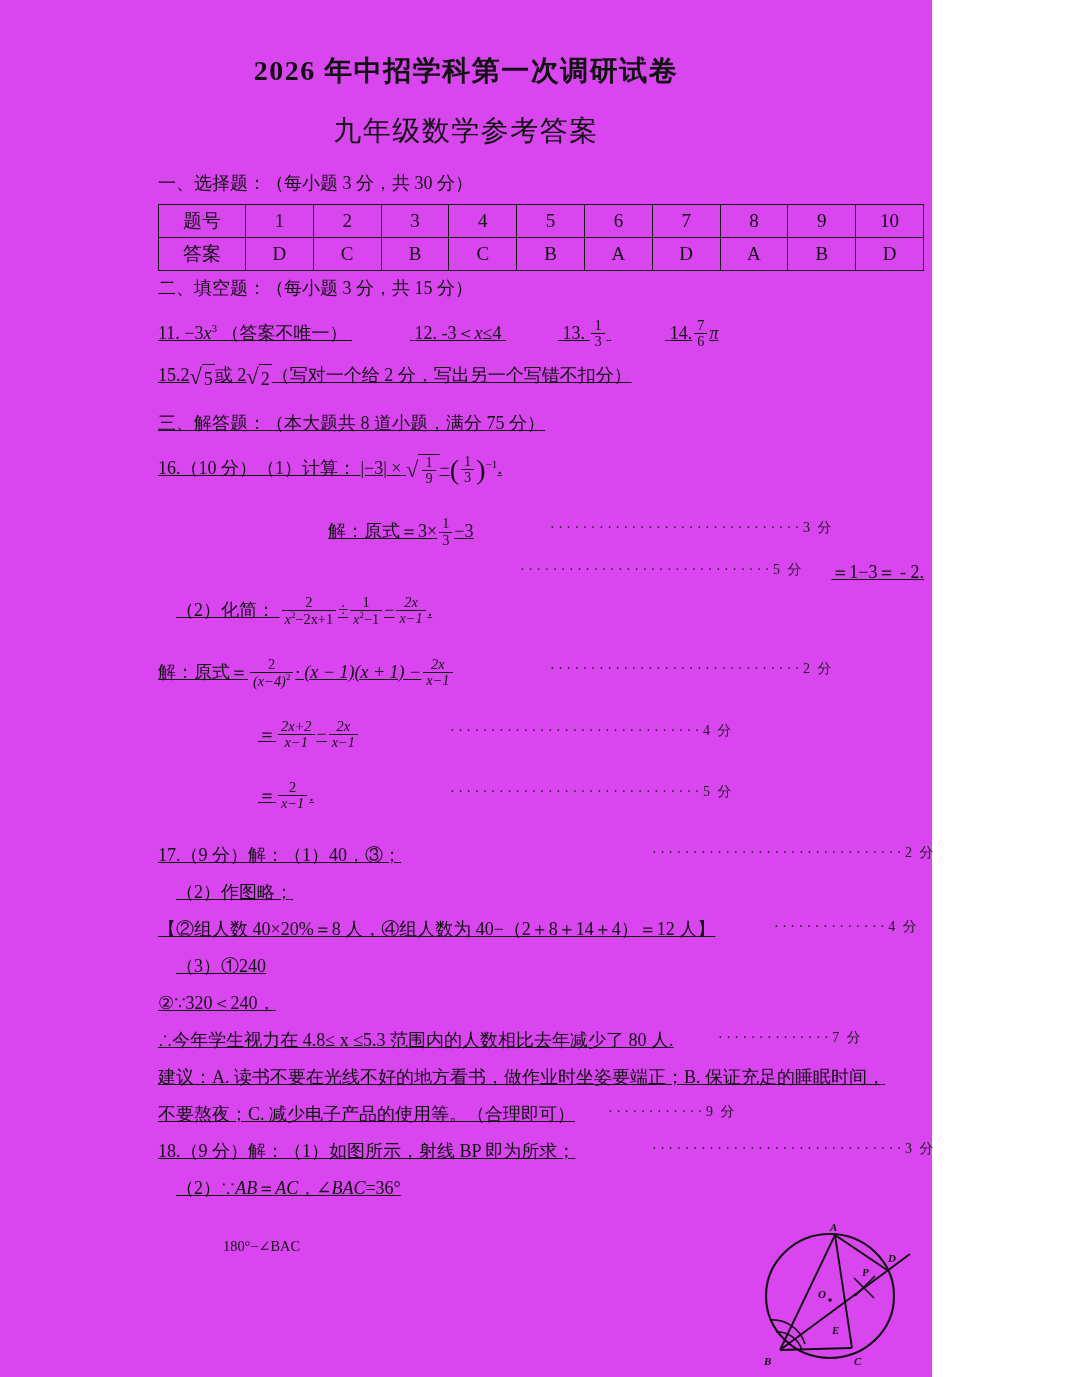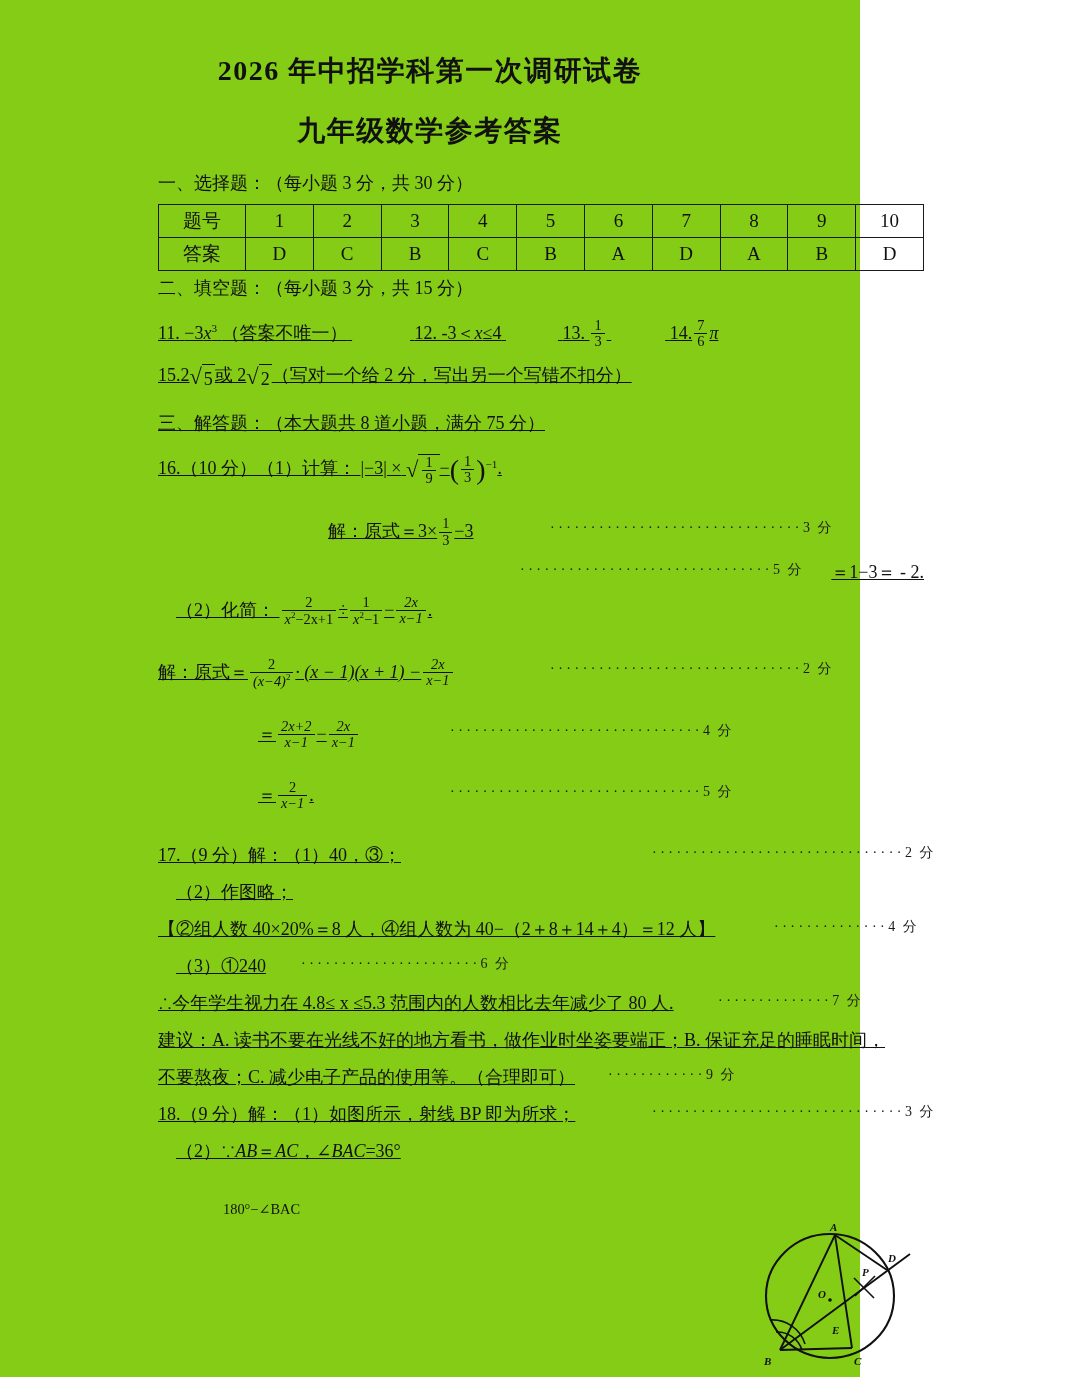--- a/index.html
+++ b/index.html
@@ -11,37 +11,37 @@
     width: 1080px;
     height: 1377px;
     position: relative;
     font-family: "Liberation Serif", "DejaVu Serif", serif;
     color: #111111;
     overflow: hidden;
   }
   .page {
     position: absolute;
     left: 0; top: 0;
-    width: 860px;
+    width: 932px;
     height: 1377px;
-    background: #84cc16;
+    background: #d946ef;
   }
 
   
   .title-block { text-align: center; }
   .title-1 {
     font-size: 28px;
     font-weight: bold;
     letter-spacing: 1.5px;
     margin-top: 54px;
     line-height: 1.2;
   }
   .title-2 {
     font-size: 28px;
-    font-weight: bold;
+    font-weight: normal;
     letter-spacing: 1.5px;
     margin-top: 26px;
     line-height: 1.2;
   }
 
   
   .content {
     position: absolute;
     left: 158px;
     top: 170px;
@@ -263,23 +263,23 @@
 
     <div class="line gap-lg indent1">（2）作图略；</div>
 
     <div class="line gap-lg score-row">
       <span>【②组人数 40×20%＝8 人，④组人数为 40−（2＋8＋14＋4）＝12 人】</span>
       <span class="leader" style="left:616px;"><span class="dots">··············</span><span>4 分</span></span>
     </div>
 
     <div class="line gap-lg score-row indent1">
       <span>（3）①240</span>
-      <span class="leader" style="left:143px;"><span class="dots">······················</span><span>6 分</span></span>
-    </div>
-
+    </div>
+
+    <div class="line gap-lg">②∵320＜240，</div>
 
     <div class="line gap-lg score-row">
       <span>∴今年学生视力在 4.8≤ x ≤5.3 范围内的人数相比去年减少了 80 人.</span>
       <span class="leader" style="left:560px;"><span class="dots">··············</span><span>7 分</span></span>
     </div>
 
     <div class="line gap-lg">建议：A. 读书不要在光线不好的地方看书，做作业时坐姿要端正；B. 保证充足的睡眠时间，</div>
 
     <div class="line gap-lg score-row">
       <span>不要熬夜；C. 减少电子产品的使用等。（合理即可）</span>

